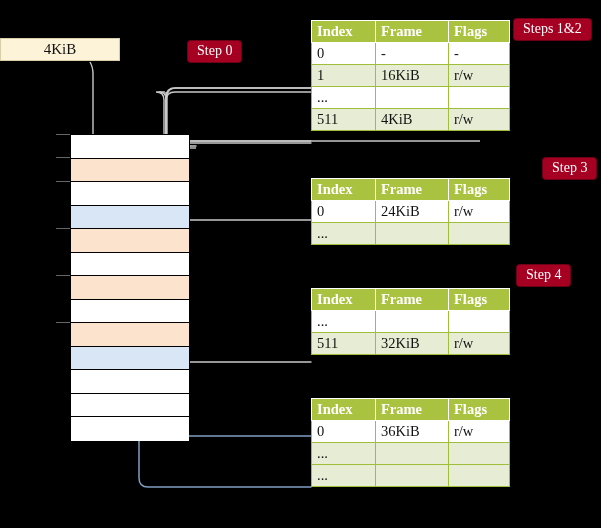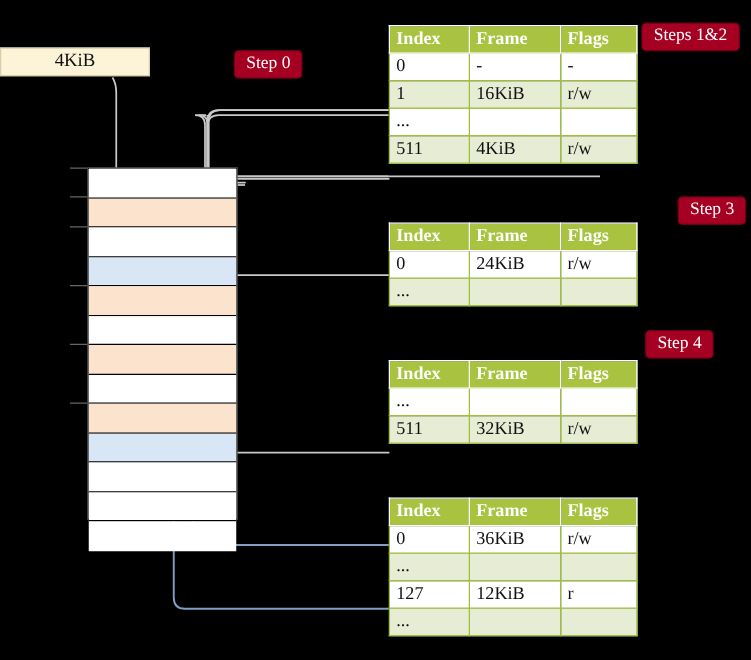--- a/index.html
+++ b/index.html
@@ -265,24 +265,19 @@
       <tr class="plain">
         <td class="c-index">0</td>
         <td class="c-frame">36KiB</td>
         <td class="c-flags">r/w</td>
       </tr>
       <tr class="alt">
         <td class="c-index">...</td>
         <td class="c-frame"></td>
         <td class="c-flags"></td>
       </tr>
-      <tr class="plain">
-        <td class="c-index">127</td>
-        <td class="c-frame">12KiB</td>
-        <td class="c-flags">r</td>
-      </tr>
       <tr class="alt">
         <td class="c-index">...</td>
         <td class="c-frame"></td>
         <td class="c-flags"></td>
       </tr>
     </tbody>
   </table>
 
 </body></html>

